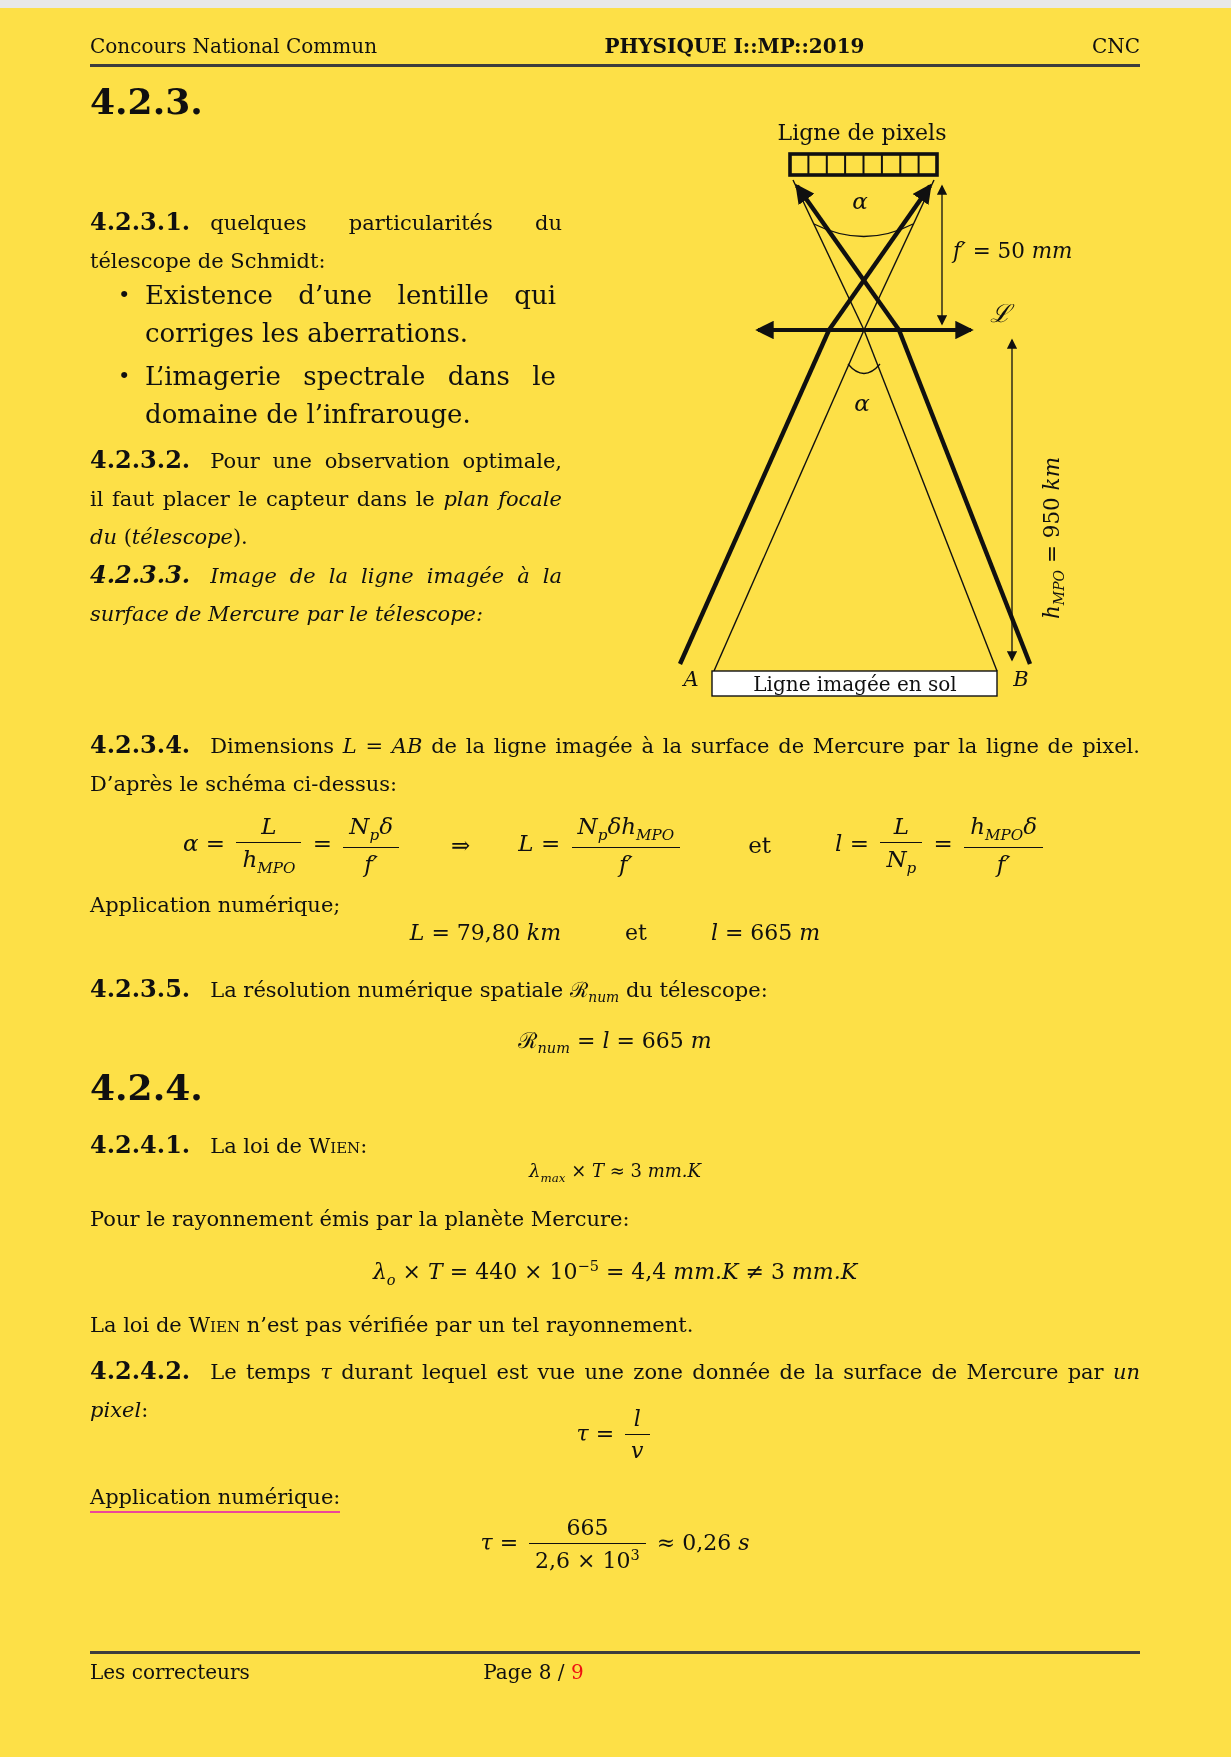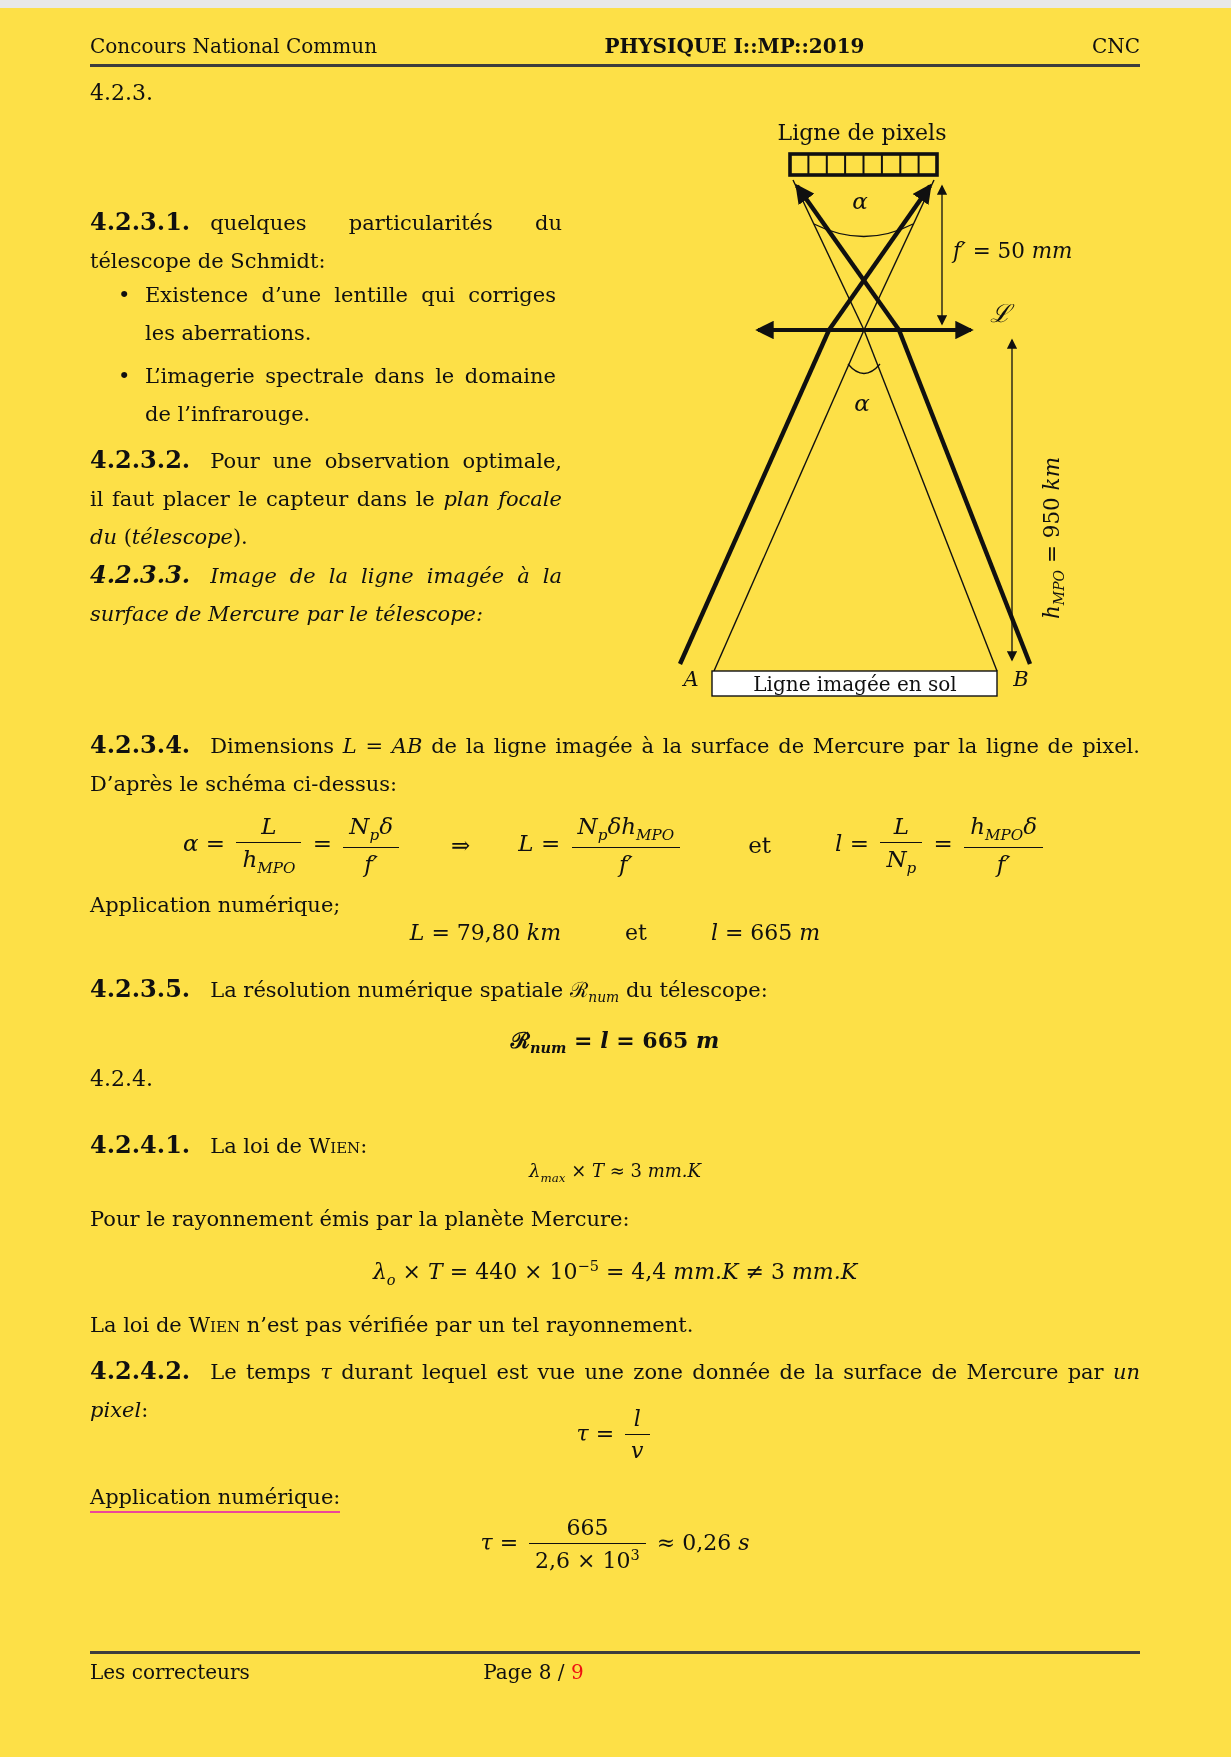--- a/index.html
+++ b/index.html
@@ -5,29 +5,29 @@
   html,body{margin:0;padding:0;background:#e8e8e8;}
   #page{position:relative;width:1231px;height:1757px;background:#fde047;margin:8px auto;
         font-family:"DejaVu Serif","Liberation Serif",serif;color:#101010;overflow:hidden;}
   .abs{position:absolute;}
   
   .hf-row{left:90px;width:1050px;display:flex;justify-content:space-between;align-items:baseline;font-size:20px;}
   .rule{left:90px;width:1050px;height:3px;background:#3d3d3d;}
   .bold{font-weight:bold;}
   .red{color:#ee1111;}
   
-  .h-big{font-size:22px;font-weight:normal;}
+  .h-big{font-size:36px;font-weight:bold;}
   .secnum{font-weight:bold;font-size:24px;margin-right:20px;white-space:nowrap;}
   
   .para{font-size:21px;line-height:38px;text-align:justify;}
   .colL{left:90px;width:472px;}
   .full{left:90px;width:1050px;}
   .bullet{left:118px;width:438px;display:flex;}
   .dot{width:27px;font-size:21px;line-height:38px;}
-  .btxt{flex:1;font-size:21px;line-height:38px;text-align:justify;}
+  .btxt{flex:1;font-size:26px;line-height:38px;text-align:justify;}
   
   .eqrow{left:90px;width:1050px;display:flex;justify-content:center;align-items:center;font-size:23px;}
   .math{white-space:nowrap;}
   .math i{font-style:italic;}
   sub{font-size:66%;font-style:italic;}
   sup{font-size:66%;font-style:normal;}
   .fr{display:inline-block;vertical-align:middle;text-align:center;margin:0 4px;}
   .fr .n{display:block;padding:0 6px 3px;}
   .fr .d{display:block;border-top:1.7px solid #101010;padding:3px 6px 0;}
   .gap{margin:0 48px;}
@@ -144,21 +144,21 @@
   <div class="abs para" style="top:878px;left:90px;">Application numérique;</div>
   <div class="abs eqrow" style="top:912px;font-size:22px;">
     <span class="math"><i>L</i><span> = 79,80 </span><i>km</i></span>
     <span class="gap2">et</span>
     <span class="math"><i>l</i><span> = 665 </span><i>m</i></span>
   </div>
 
   <div class="abs para full" style="top:962px;">
     <span class="secnum">4.2.3.5.</span><span>La résolution numérique spatiale </span><span>ℛ</span><sub>num</sub><span> du télescope:</span>
   </div>
-  <div class="abs eqrow" style="top:1016px;font-size:22px;font-weight:bold;">
+  <div class="abs eqrow" style="top:1016px;font-size:22px;">
     <span class="math"><span>ℛ</span><sub>num</sub><span> = </span><i>l</i><span> = 665 </span><i>m</i></span>
   </div>
 
   <div class="abs h-big" style="top:1058px;left:90px;">4.2.4.</div>
 
   <div class="abs para full" style="top:1118px;">
     <span class="secnum">4.2.4.1.</span><span>La loi de </span><span class="sc">Wien</span><span>:</span>
   </div>
   <div class="abs eqrow" style="top:1152px;font-size:18px;">
     <span class="math"><i>λ</i><sub>max</sub><span> × </span><i>T</i><span> ≈ 3 </span><i>mm.K</i></span>

